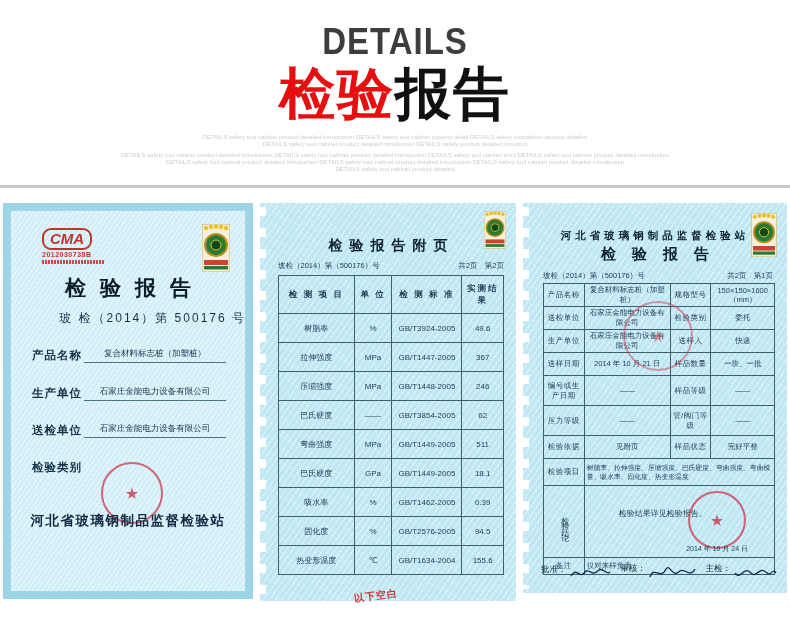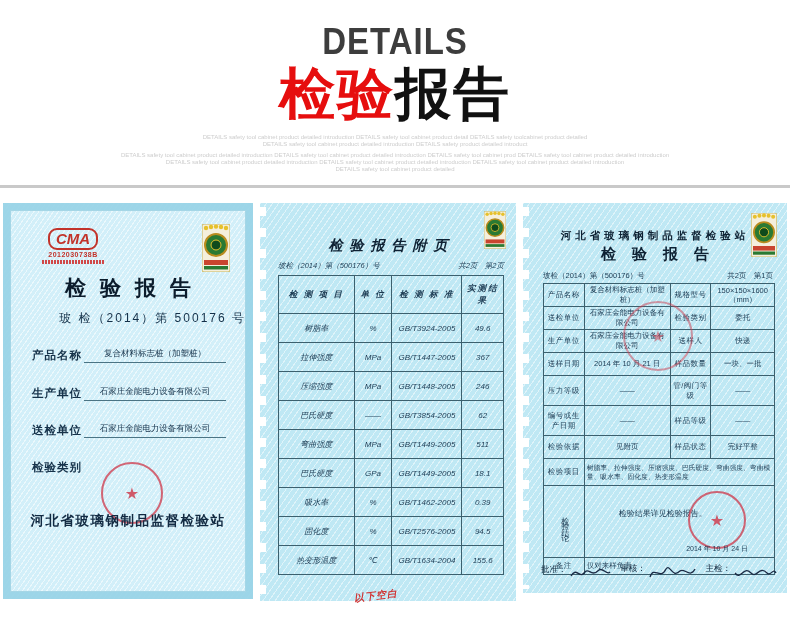--- a/index.html
+++ b/index.html
@@ -45,21 +45,21 @@
 
   
   .cert-left{
     width:250px; height:396px;
     border:7px solid rgba(150,210,230,.9);
     background-color:#d2eff9;
     background-image:repeating-linear-gradient(125deg, rgba(255,255,255,.55) 0 1px, rgba(255,255,255,0) 1px 4px);
     box-shadow:inset 0 0 0 1px #a5d6e6;
     box-sizing:border-box;
   }
-  .cma{ position:absolute; left:32px; top:18px; color:#c2332b; text-align:center; }
+  .cma{ position:absolute; left:32px; top:18px; color:#c2332b; text-align:left; }
   .cma-mark{
     display:inline-block; border:2px solid #c2332b; border-radius:9px;
     font-style:italic; font-weight:800; font-size:15px; padding:0 6px; line-height:18px;
   }
   .cma-num{ font-size:7px; font-weight:700; letter-spacing:.5px; margin-top:1px; }
   .cma-sub{ margin:2px auto 0; width:62px; height:4px;
     background:repeating-linear-gradient(90deg,#d04848 0 2px, rgba(0,0,0,0) 2px 3px); }
   .lc-title{ position:absolute; top:64px; left:0; right:0; text-align:center;
     font-size:21px; font-weight:700; letter-spacing:14px; text-indent:14px; color:#0c1c2c; }
   .lc-docno{ position:absolute; top:100px; left:0; right:0; text-align:right;
@@ -67,21 +67,21 @@
   .lc-field{ position:absolute; left:22px; right:20px; display:flex; align-items:flex-end; }
   .lc-field .lab{ font-size:11.5px; font-weight:700; letter-spacing:1px; white-space:nowrap; }
   .lc-field .val{
     flex:1; text-align:center; font-size:8.5px; padding-bottom:2px; margin-left:2px;
     border-bottom:1px solid #4b7484; white-space:nowrap;
   }
   .lc-station{ position:absolute; top:302px; left:0; right:0; text-align:center;
     font-size:13.5px; font-weight:700; letter-spacing:1.5px; color:#122a42; }
 
   
-  .cert-mid{ width:256px; height:398px;font-style:italic; }
+  .cert-mid{ width:256px; height:398px; }
   .mc-title{ position:absolute; top:34px; left:0; right:0; text-align:center;
     font-size:14px; font-weight:700; letter-spacing:7px; text-indent:7px; color:#0e2133; }
   .mc-sub{ position:absolute; top:58px; left:18px; right:12px; display:flex; justify-content:space-between;
     font-size:7.5px; color:#1c3a52; }
   .mc-table{ position:absolute; top:72px; left:18px; right:12px; border-collapse:collapse; }
   .mc-table td{ border:1px solid #3c606e; text-align:center; font-size:8px; color:#1c3a52; padding:0 1px; }
   .mc-table tr{ height:29px;padding-left:48px; }
   .mc-table tr.hd{ height:38px; }
   .mc-table tr.hd td{ font-weight:700; font-size:8.5px; letter-spacing:2px; }
   .mc-note{ position:absolute; top:386px; left:94px; color:#cf3434; font-size:10px;
@@ -309,29 +309,29 @@
         <td class="lab">送样人</td>
             <td>快递</td>
       </tr>
       <tr class="r-s">
         <td class="lab">送样日期</td>
             <td>2014 年 10 月 21 日</td>
         <td class="lab">样品数量</td>
             <td>一块、一批</td>
       </tr>
       <tr class="r-m">
+        <td class="lab">编号或生产日期</td>
+            <td>——</td>
+        <td class="lab">样品等级</td>
+            <td>——</td>
+      </tr>
+      <tr class="r-m">
         <td class="lab">压力等级</td>
             <td>——</td>
         <td class="lab">管/阀门等级</td>
-            <td>——</td>
-      </tr>
-      <tr class="r-m">
-        <td class="lab">编号或生产日期</td>
-            <td>——</td>
-        <td class="lab">样品等级</td>
             <td>——</td>
       </tr>
       <tr class="r-s">
         <td class="lab">检验依据</td>
             <td>见附页</td>
         <td class="lab">样品状态</td>
             <td>完好平整</td>
       </tr>
       <tr class="r-items">
         <td class="lab">检验项目</td>

